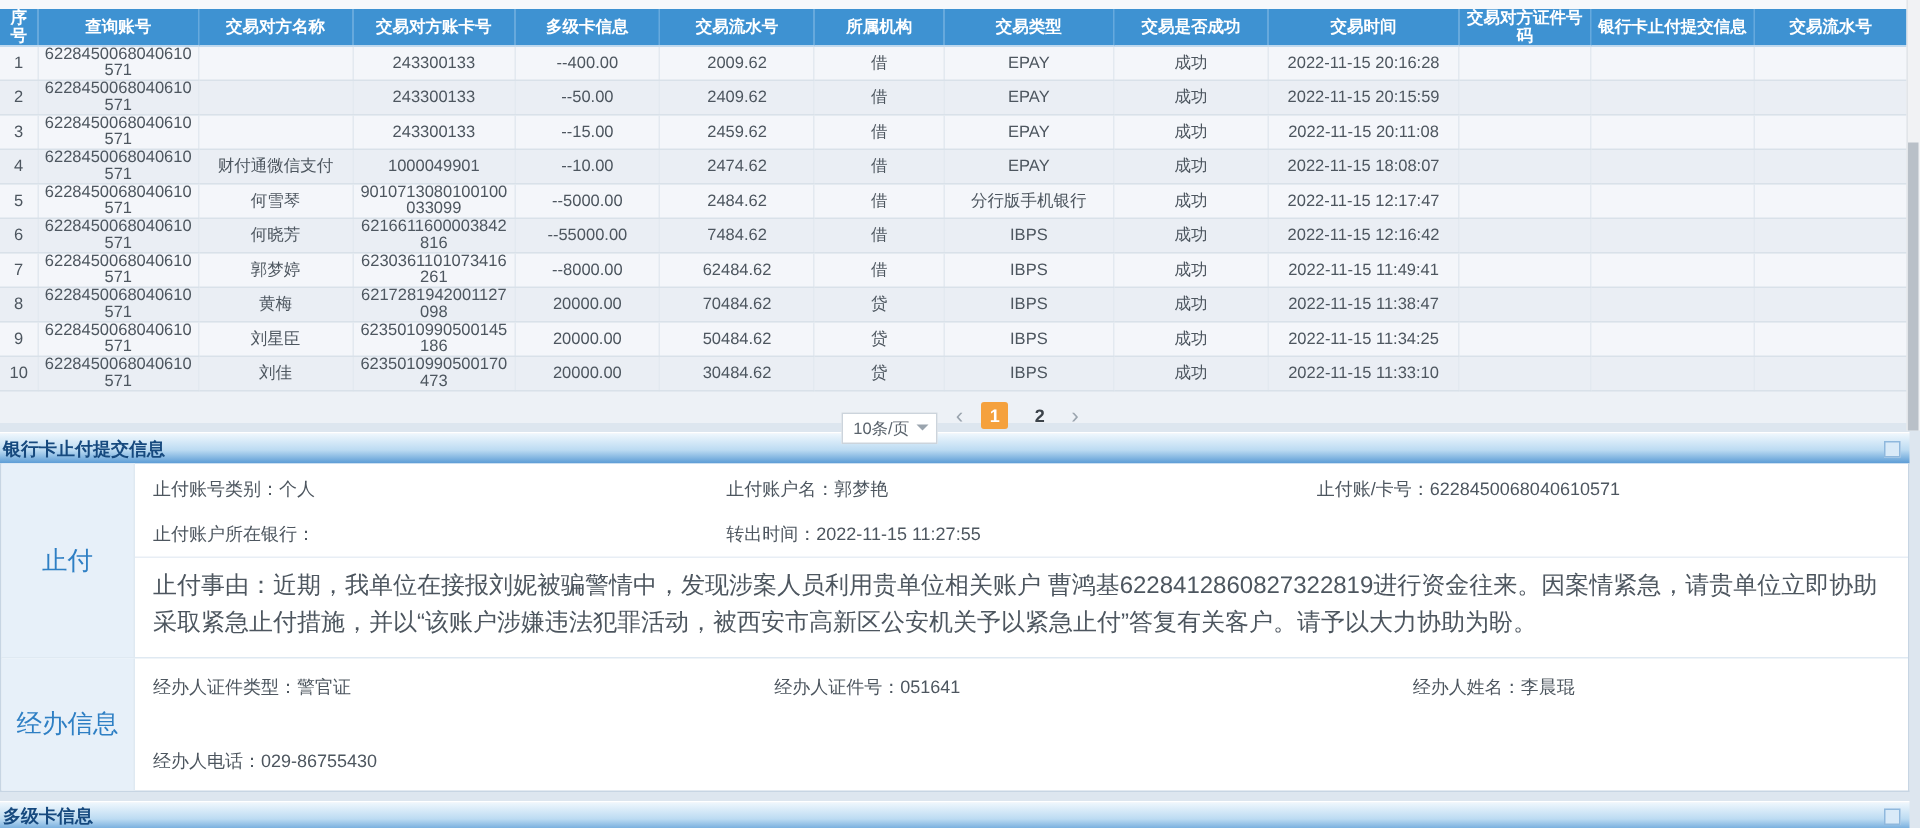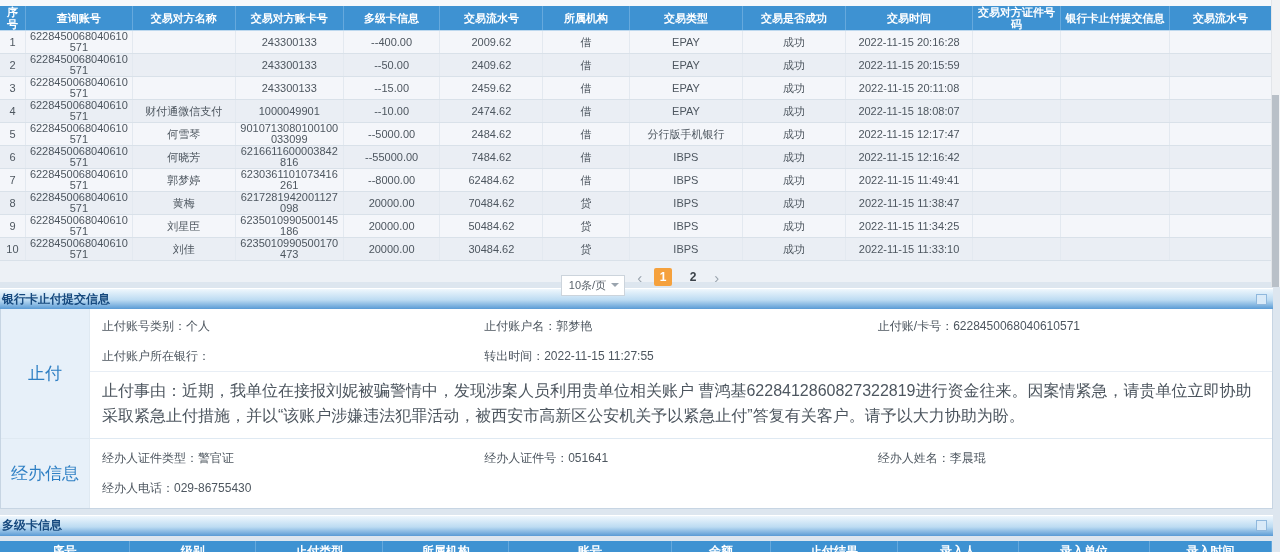--- a/index.html
+++ b/index.html
@@ -60,21 +60,21 @@
     flex:0 0 88px;background:#e7f0f9;color:#2e7fc4;font-size:17px;
     display:flex;align-items:center;justify-content:center;
     border-right:1px solid #dfe9f2;
   }
   .sp-content{flex:1;min-width:0;}
   .fgrid{
     display:grid;grid-template-columns:33% 34% 33%;
     row-gap:13px;padding:9px 12px 6px 12px;
     font-size:12px;color:#4d565f;
   }
-  .agent-grid{padding:11px 12px;}
+  .agent-grid{padding:11px 12px;gap:32px;}
   .reason{
     padding:7px 12px 9px 12px;font-size:16px;color:#4d565f;line-height:1.55;
     border-top:1px solid #e8eef5;
   }
 
   
   #mc-table{width:1272px;margin-top:5px;}
   #mc-table th{
     background:#3e92d2;color:#fff;font-size:12px;font-weight:bold;
     height:22px;line-height:13px;padding:0 2px;

